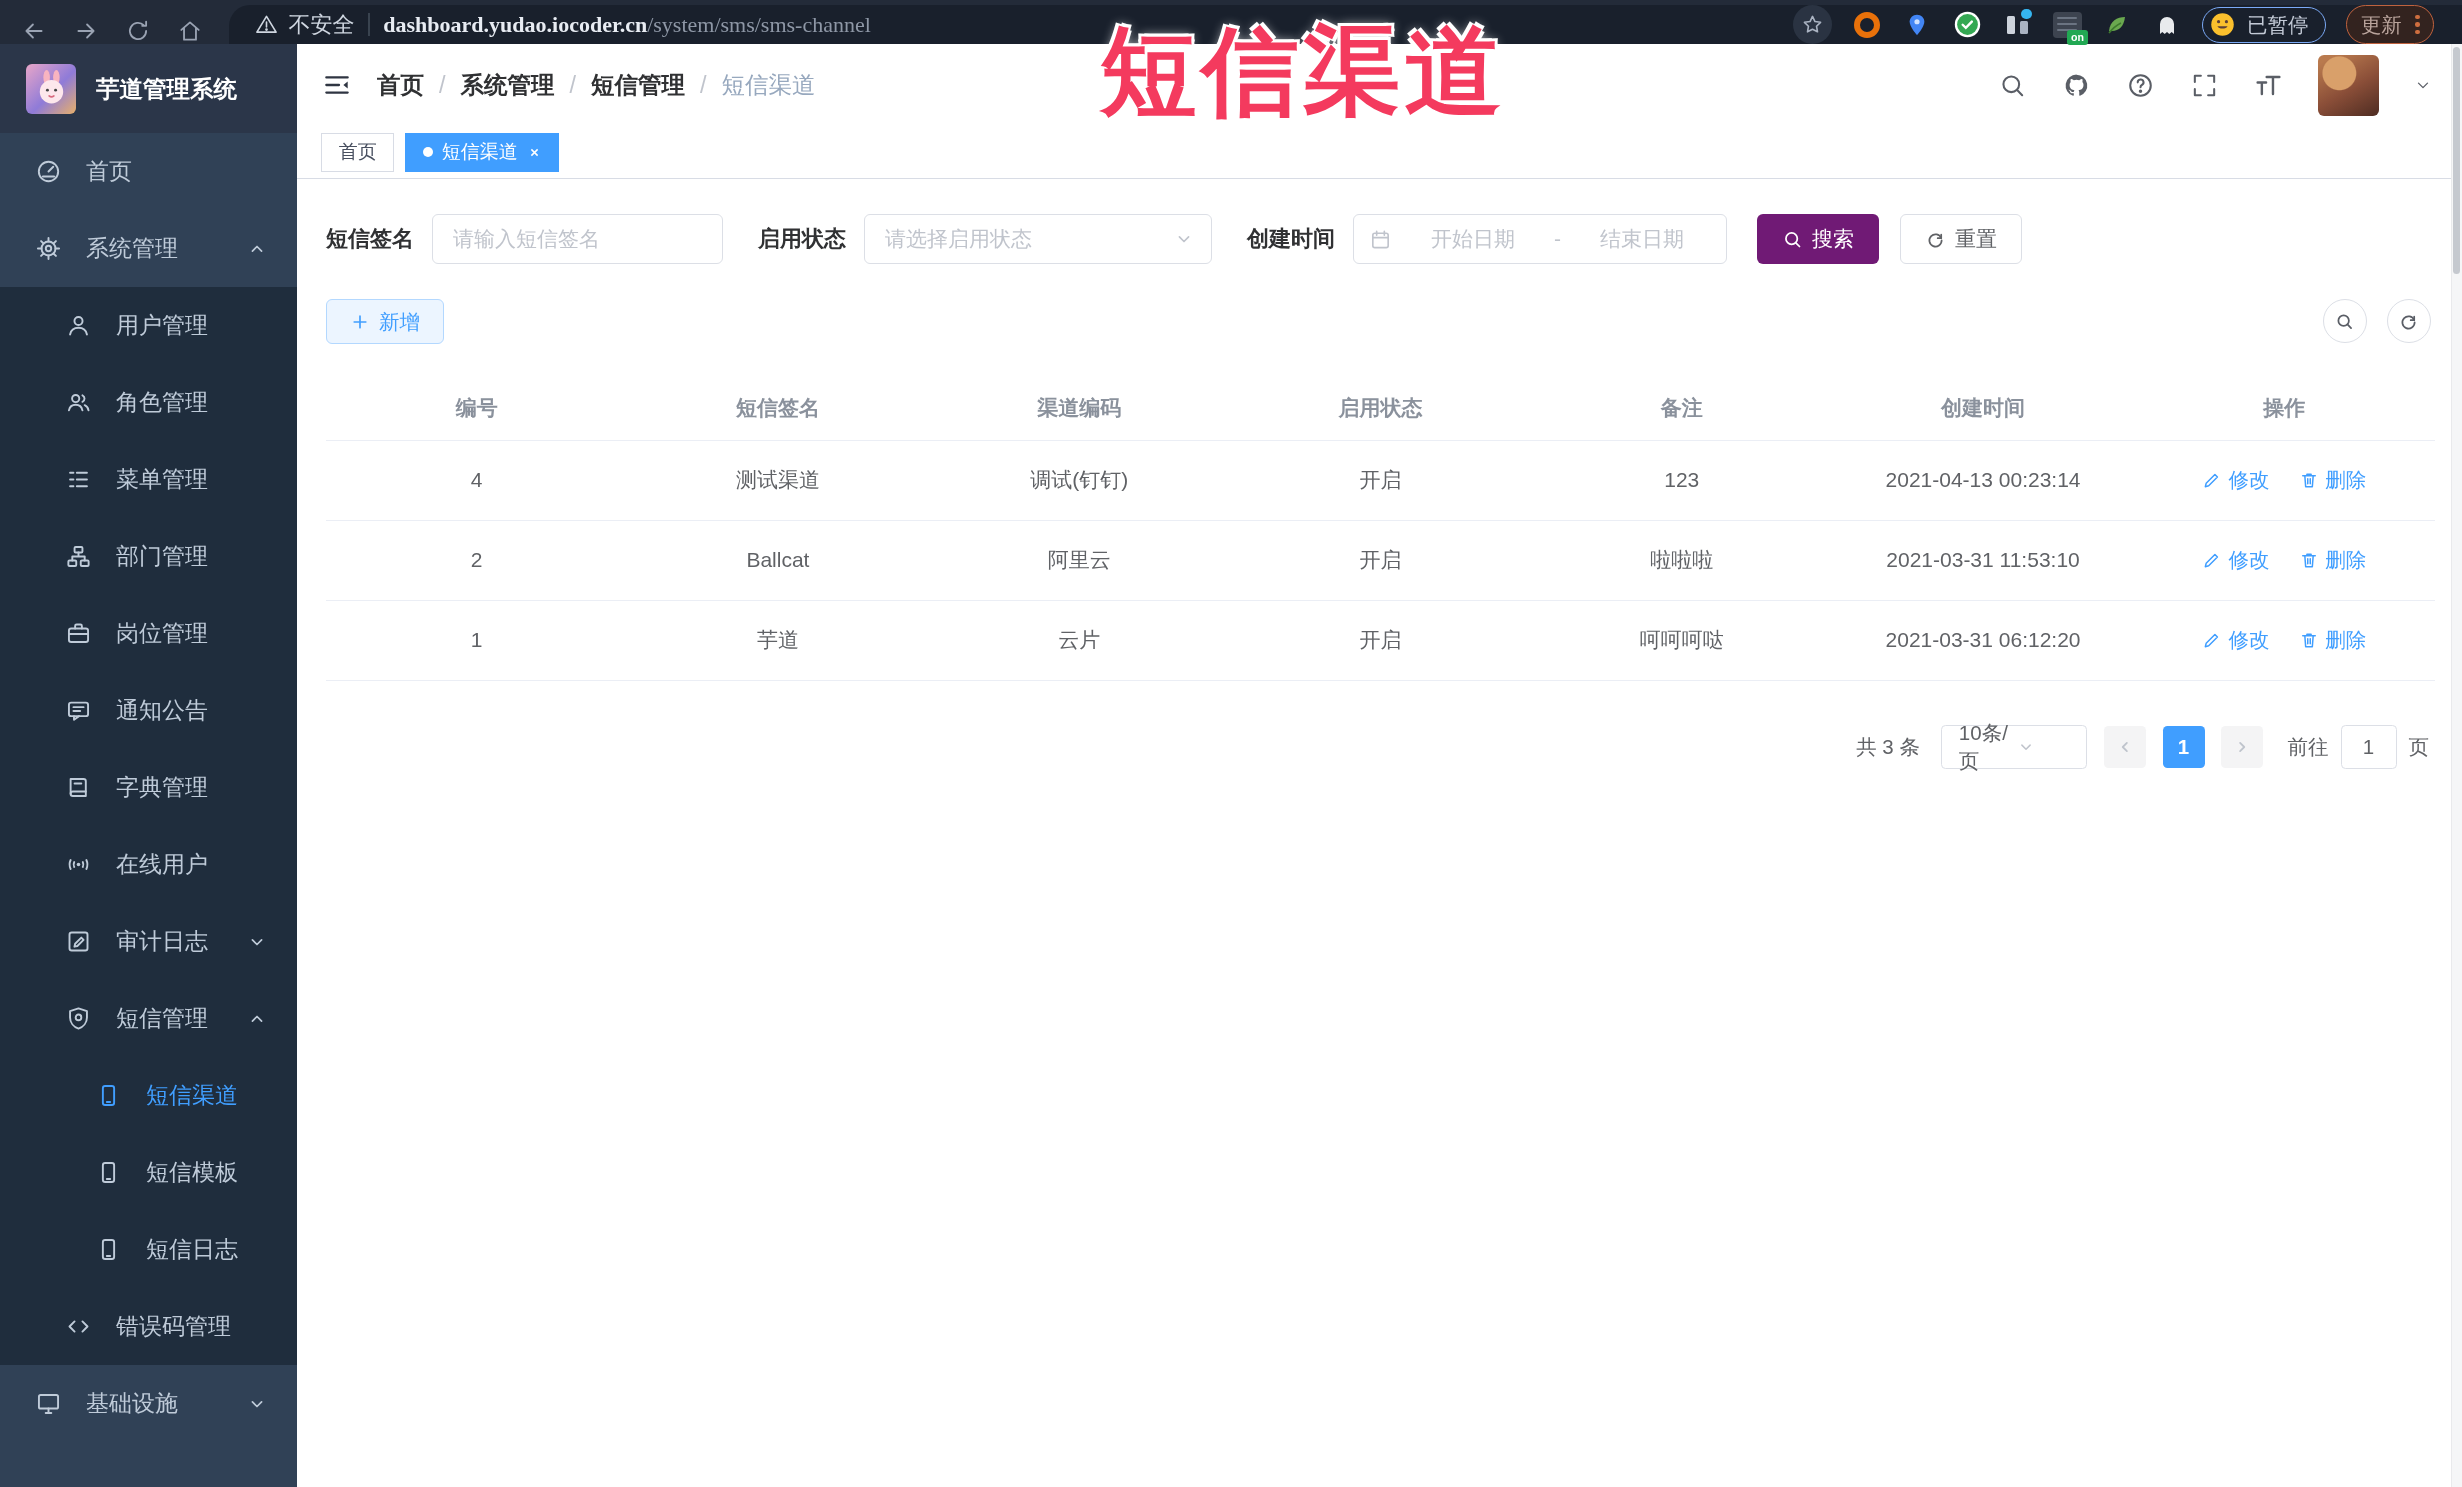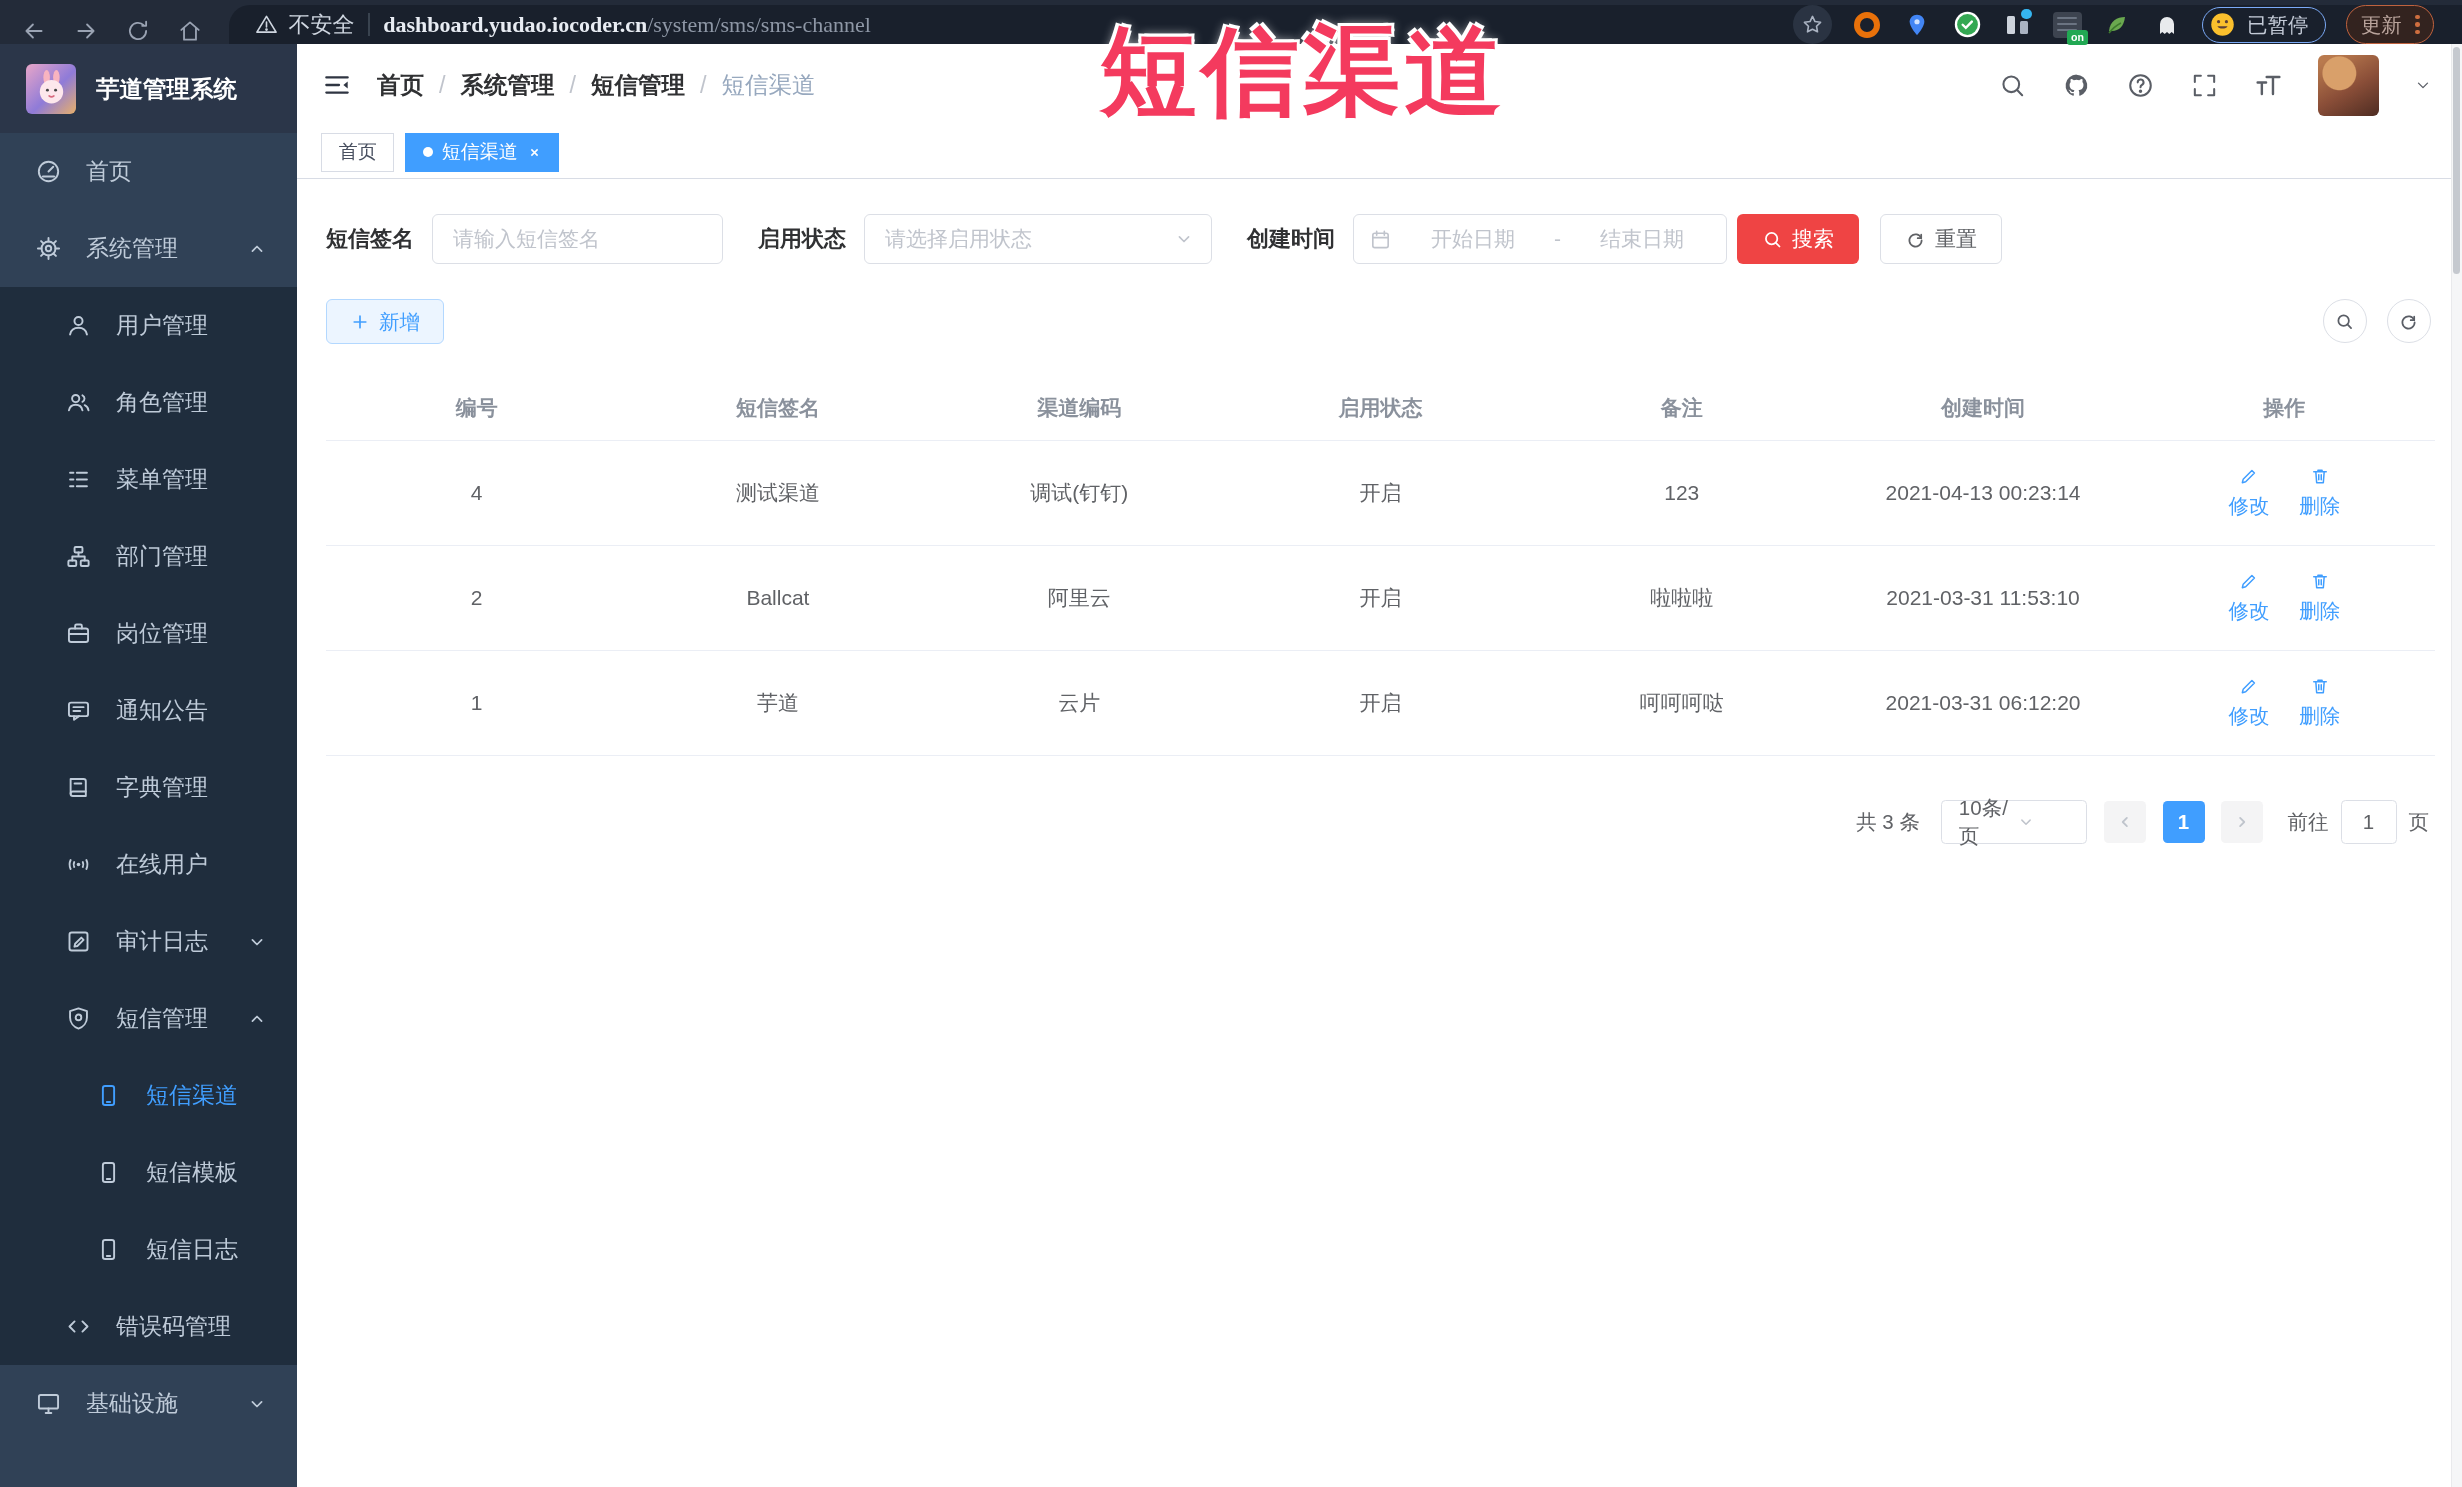--- a/index.html
+++ b/index.html
@@ -83,36 +83,36 @@
   .t-input { width:291px; height:50px; border:1.5px solid #dcdfe6; border-radius:6px; padding:0 20px; font-size:21px; color:#606266; font-family:inherit; outline:none; }
   .t-input::placeholder { color:#c0c4cc; }
   .sel { width:348px; height:50px; border:1.5px solid #dcdfe6; border-radius:6px; display:flex; align-items:center; padding:0 16.7px 0 20px; color:#c0c4cc; font-size:21px; background:#fff; }
   .sel .sel-txt { flex:1; }
   .sel .chev svg { width:20px; height:20px; stroke:#c0c4cc; stroke-width:2; }
   .daterange { width:374px; height:50px; border:1.5px solid #dcdfe6; border-radius:6px; display:flex; align-items:center; padding:0 15px; color:#c0c4cc; font-size:21px; gap:12px; background:#fff; }
   .daterange .dr-cell { flex:1; text-align:center; }
   .daterange .cal svg { width:23px; height:23px; stroke:#c0c4cc; }
   .btn { height:50px; border-radius:6px; display:inline-flex; align-items:center; gap:9px; font-size:21px; padding:0 24px; cursor:pointer; border:1.5px solid transparent; }
   .btn svg { width:21px; height:21px; stroke-width:2; }
-  .btn-primary { background:#ef4444; color:#fff; margin-left:10px; }
+  .btn-primary { background:#701a75; color:#fff; margin-left:30px; }
   .btn-plain { background:#fff; color:#606266; border-color:#dcdfe6; margin-left:21px; }
 
   
   .toolbar { margin-top:35px; display:flex; }
   .btn-add { height:45px; background:#ecf5ff; border:1.5px solid #b3d8ff; color:#409eff; border-radius:6px; display:inline-flex; align-items:center; gap:9px; font-size:20.5px; padding:0 23px; cursor:pointer; }
   .btn-add svg { width:20px; height:20px; stroke:#409eff; stroke-width:2; }
   .tool-right { margin-left:auto; display:flex; gap:20px; margin-right:4.5px; }
   .circ-btn { width:44px; height:44px; border-radius:50%; border:1.5px solid #dcdfe6; background:#fff; display:flex; align-items:center; justify-content:center; color:#5a5e66; cursor:pointer; }
   .circ-btn svg { width:21px; height:21px; stroke-width:2; }
 
   
   table.grid { width:100%; margin-top:33px; border-collapse:collapse; table-layout:fixed; }
   .grid th { font-size:21px; color:#8a919c; font-weight:bold; padding:16.7px 0 18px; border-bottom:1.5px solid #ebeef5; text-align:center; }
   .grid td { font-size:21px; color:#606266; padding:25px 0; border-bottom:1.5px solid #ebeef5; text-align:center; }
-  .op { color:#409eff; display:inline-flex; align-items:center; gap:6px; margin:0 12px; font-size:20.5px; cursor:pointer; text-decoration:none;flex-direction:column; }
+  .op { color:#409eff; display:inline-flex; align-items:center; gap:6px; margin:0 12px; font-size:20.5px; cursor:pointer; text-decoration:none; }
   .op svg { width:20px; height:20px; stroke:#409eff; stroke-width:1.8; }
 
   
   .pager { margin-top:44px; display:flex; align-items:center; justify-content:flex-end; gap:16.7px; font-size:20.5px; color:#606266; padding-right:6px; }
   .pg-total { margin-right:4.5px;text-align:right; }
   .pg-size { width:146px; height:44px; border:1.5px solid #dcdfe6; border-radius:4.5px; display:flex; align-items:center; padding:0 12px 0 16.7px; color:#606266; background:#fff; }
   .pg-size span { flex:1; }
   .pg-size svg { width:18px; height:18px; stroke:#c0c4cc; stroke-width:2; }
   .pg-btn { width:42px; height:42px; border-radius:4.5px; background:#f4f4f5; display:flex; align-items:center; justify-content:center; color:#bfc4cc; cursor:pointer; }
   .pg-btn svg { width:18px; height:18px; stroke-width:2.4; }

